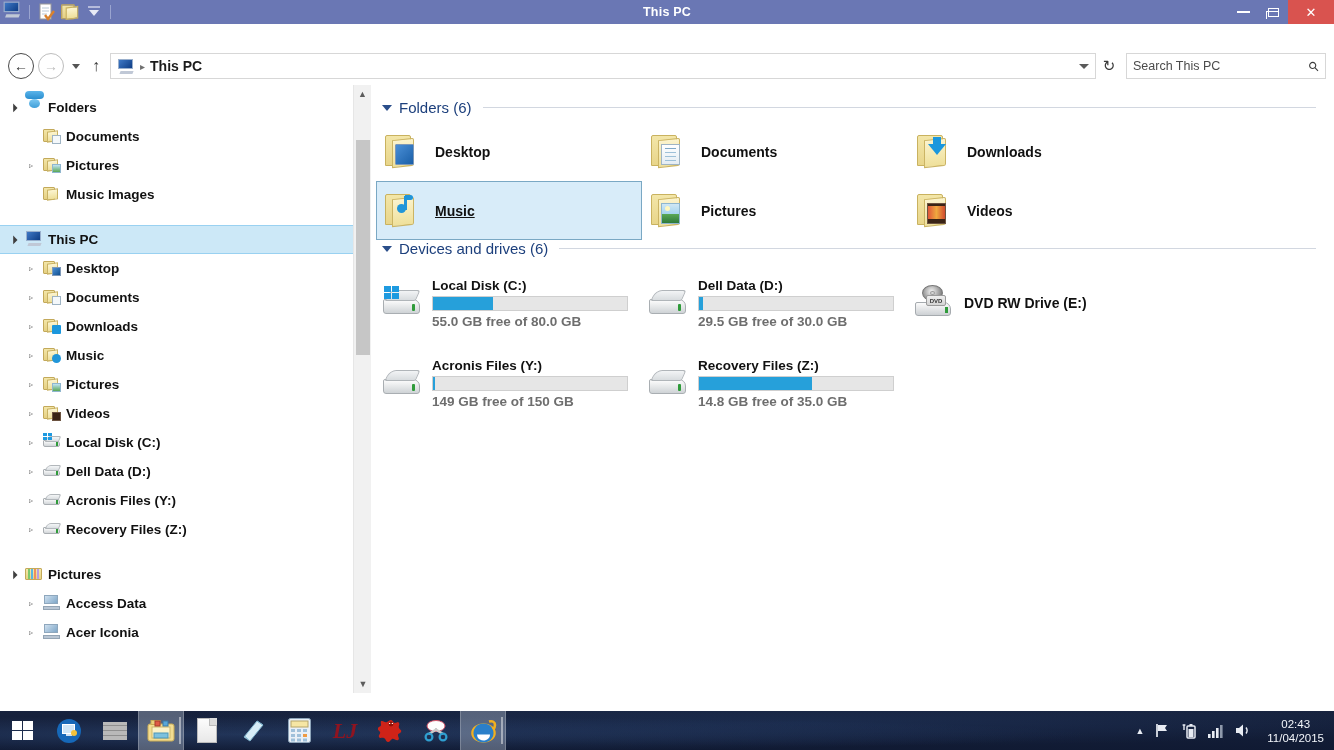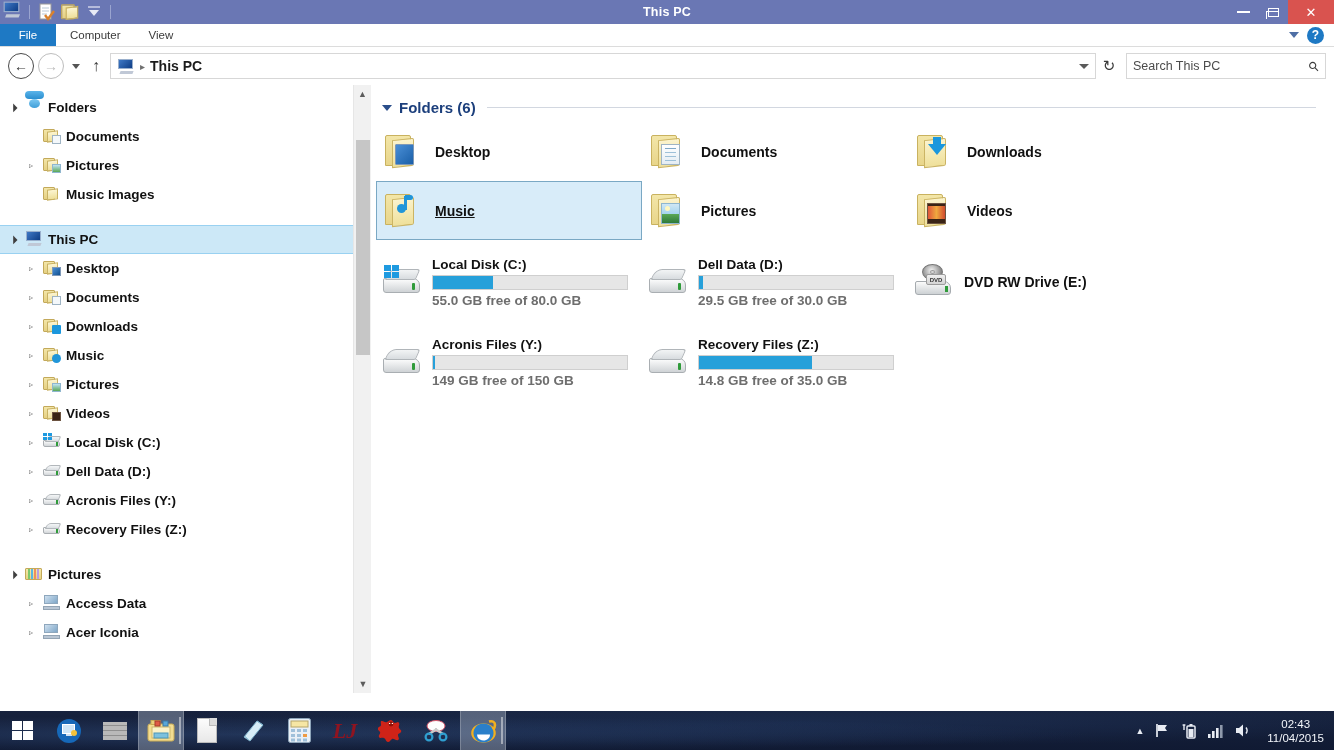--- a/index.html
+++ b/index.html
@@ -116,21 +116,21 @@
   .vbtn.active { background: #d3e7f5; border: 1px solid #9cc8e4; }
 
   
   .content {
     position: absolute; left: 372px; top: 85px; right: 0; height: 608px;
     background: #ffffff; overflow: hidden; padding: 14px 0 0 4px;
   }
   .grouphdr { display: flex; align-items: center; gap: 7px; padding-left: 6px; margin-bottom: 6px; }
   .grp-twisty { width: 0; height: 0; border-left: 5px solid transparent; border-right: 5px solid transparent;
                 border-top: 6px solid #2a4e8a; }
-  .grp-title { font-size: 15px; font-weight: bold; color: #1c3f7c; white-space: nowrap; }
+  .grp-title { font-size: 15px; font-weight: normal; color: #1c3f7c; white-space: nowrap; }
   .grp-rule { flex: 1; height: 1px; background: #d2d7e0; margin-right: 18px; margin-left: 4px; }
 
   .tilegrid { display: flex; flex-wrap: wrap; }
   .tile {
     width: 266px; height: 59px; display: flex; align-items: center; gap: 12px;
     padding: 0 6px; border: 1px solid transparent;
   }
   .tile.sel { background: #d8ecf9; border: 1px solid #7aa8c4; }
   .tile-name { font-size: 14px; font-weight: bold; color: #111; }
   .tile.sel .tile-name { text-decoration: underline; }
@@ -322,29 +322,20 @@
       <div class="wc">
           <span class="wc-min"></span>
         </div>
       <div class="wc">
           <span class="wc-max"></span>
         </div>
       <div class="wc close">✕</div>
     </div>
   </div>
 
-  <div class="ribbon">
-    <div class="tab-file">File</div>
-    <div class="tab">Computer</div>
-    <div class="tab">View</div>
-    <div class="ribbon-right">
-      <div class="chev-down"></div>
-      <div class="help-ico">?</div>
-    </div>
-  </div>
 
   <div class="navrow">
     <div class="navbtn">←</div>
     <div class="navbtn disabled">→</div>
     <div class="drop-caret"></div>
     <div class="up-arrow">↑</div>
     <div class="addrbar">
       <span class="ic pcico">
           <span class="s"></span>
           <span class="b"></span>
@@ -492,20 +483,25 @@
         </div>
         <div class="tile">
           <span><span class="ic folder"><span class="back"></span><span class="front"></span><span class="emb emb-pic"></span></span></span>
           <span class="tile-name">Pictures</span>
         </div>
         <div class="tile">
           <span><span class="ic folder"><span class="back"></span><span class="front"></span><span class="emb emb-vid"></span></span></span>
           <span class="tile-name">Videos</span>
         </div>
       </div>
+      <div class="grouphdr">
+        <span class="grp-twisty"></span>
+        <span class="grp-title">Devices and drives (6)</span>
+        <span class="grp-rule"></span>
+      </div>
       <div class="dgrid">
         <div class="dtile">
           <span><span class="ic drive"><span class="body"></span><span class="top"></span><span class="led"></span><span class="winlogo">
                 <i style="left:0;top:0"></i>
                 <i style="left:8px;top:0"></i>
                 <i style="left:0;top:7px"></i>
                 <i style="left:8px;top:7px"></i>
               </span></span></span>
           <div class="dtile-txt">
             <span class="dname">Local Disk (C:)</span>

